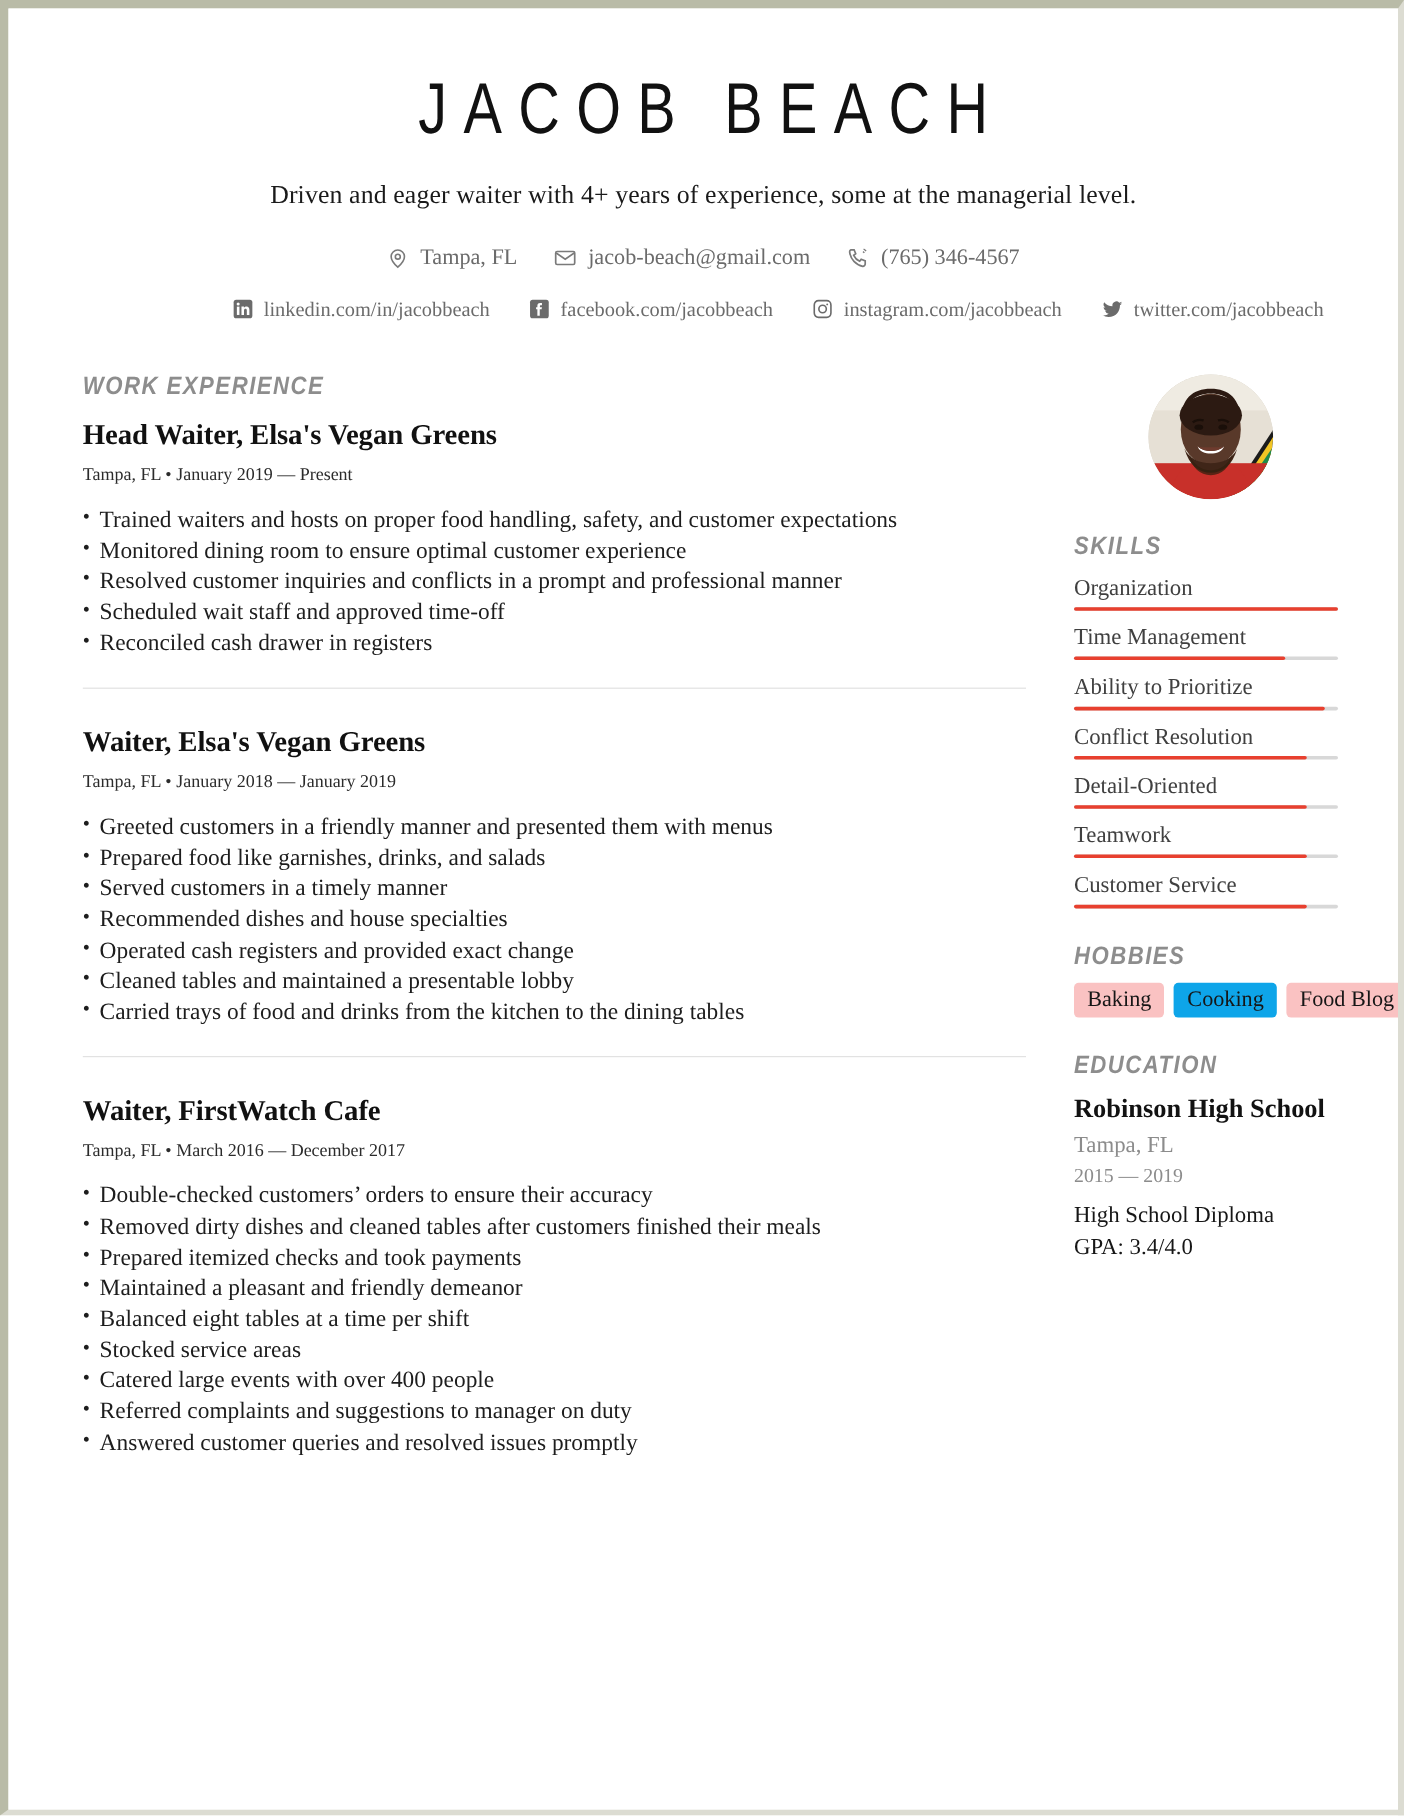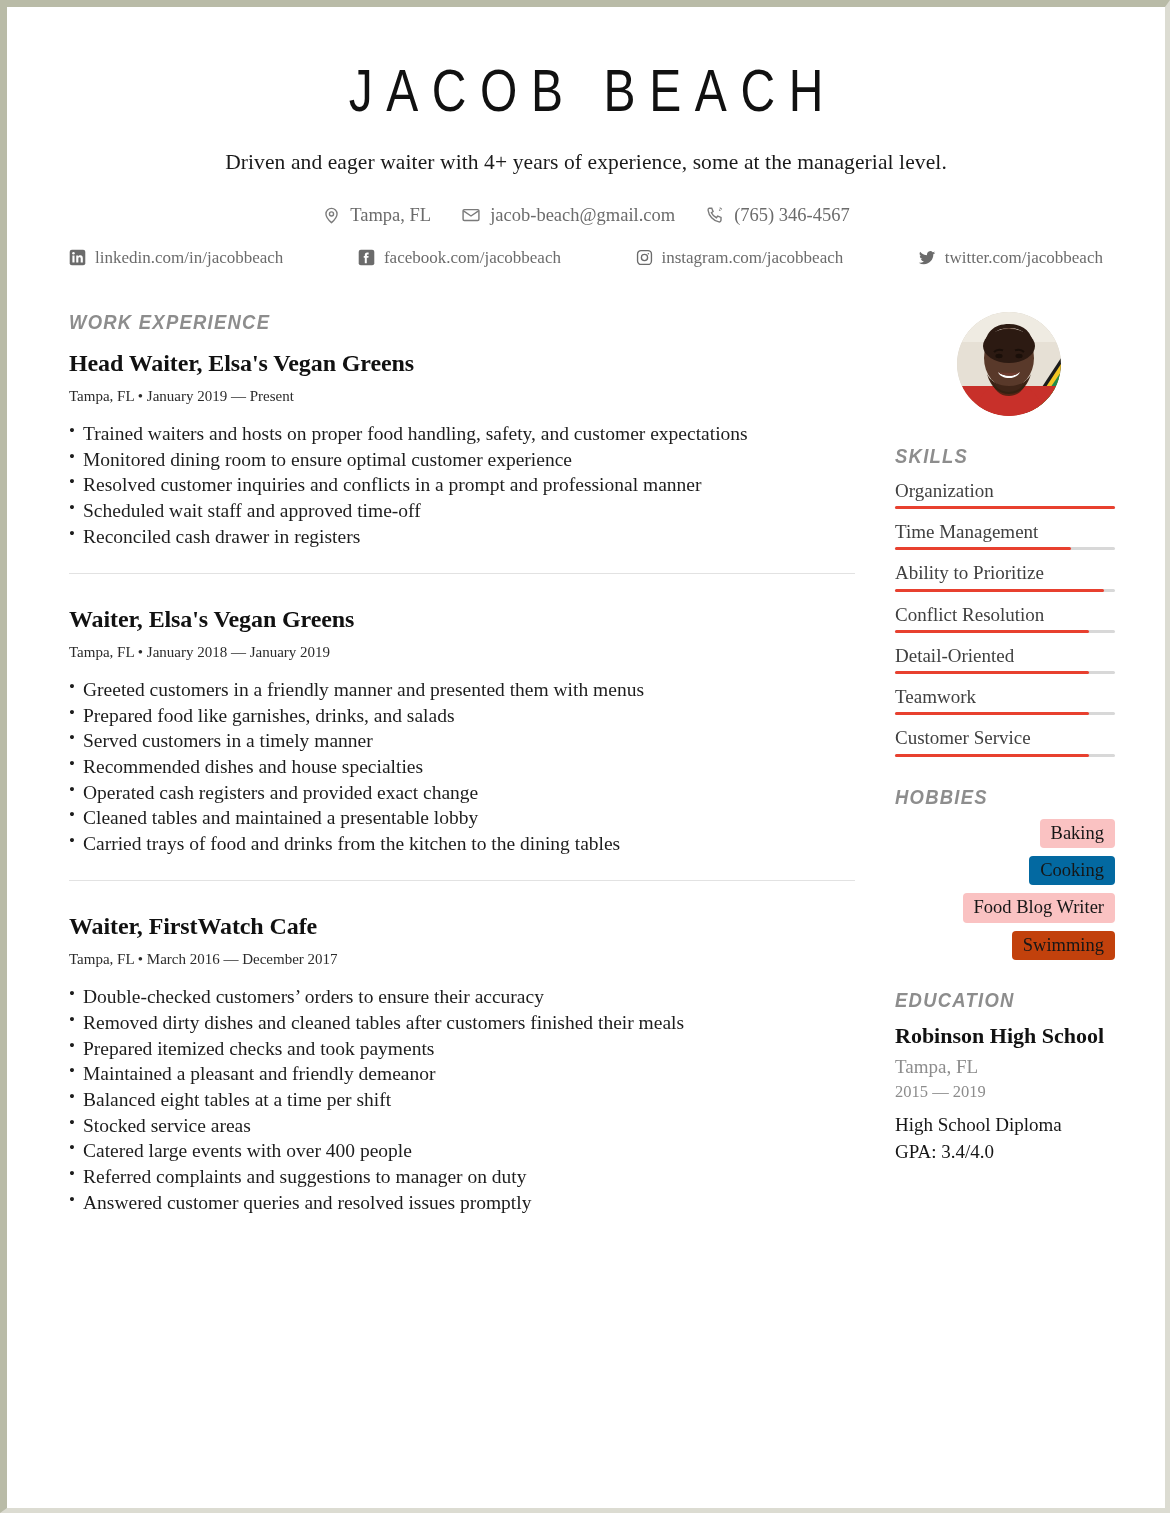--- a/index.html
+++ b/index.html
@@ -62,21 +62,21 @@
     color: #6e6e6e;
     font-size: 18.5px;
   }
   .contact-item { display: flex; align-items: center; gap: 9px; white-space: nowrap; }
   .contact-item .ctext { color: #6b6b6b; }
   .ico { display: inline-flex; align-items: center; justify-content: center; }
   .ico svg { display: block; }
 
   .social-row {
     display: flex;
-    justify-content: space-between;
+    justify-content: flex-end;
     align-items: center;
     gap: 33px;
     margin-top: 22px;
     font-size: 17px;
     color: #6b6b6b;
   }
   .social-item { display: flex; align-items: center; gap: 9px; white-space: nowrap; }
 
   
   .body-wrap {
@@ -169,21 +169,21 @@
     background: #d8d8d8;
     border-radius: 2px;
   }
   .skill-fill {
     position: absolute;
     left: 0; top: 0; bottom: 0;
     background: #e8402f;
     border-radius: 2px;
   }
 
-  .hobbies { margin-top: 10px; display: flex; flex-direction: column; align-items: flex-end; gap: 8px; }
+  .hobbies { margin-top: 10px; display: flex; flex-direction: row; align-items: flex-end; gap: 8px; }
   .hobby {
     background: #fac2c2;
     color: #161616;
     font-size: 18.5px;
     padding: 4px 11px 5px 11px;
     border-radius: 4px;
     line-height: 1.1;
     white-space: nowrap;
   }
 
@@ -407,21 +407,21 @@
             <div class="skill-track" style="background: rgb(216, 216, 216);">
               <div class="skill-fill" style="width: 88%; background: rgb(232, 64, 47);"></div>
             </div>
           </div>
         </div>
 
         <div class="side-section">
           <div class="section-title">HOBBIES</div>
           <div class="hobbies">
             <span class="hobby" style="background: rgb(250, 194, 194);">Baking</span>
-            <span class="hobby" style="background: #0369a1; text-align: right;">Cooking</span>
+            <span class="hobby" style="background: #0ea5e9; text-align: right;">Cooking</span>
             <span class="hobby" style="background: rgb(250, 194, 194);">Food Blog Writer</span>
             <span class="hobby" style="background: #c2410c;">Swimming</span>
           </div>
         </div>
 
         <div class="side-section">
           <div class="section-title">EDUCATION</div>
           <div class="edu-school">Robinson High School</div>
           <div class="edu-loc">Tampa, FL</div>
           <div class="edu-years">2015 — 2019</div>

